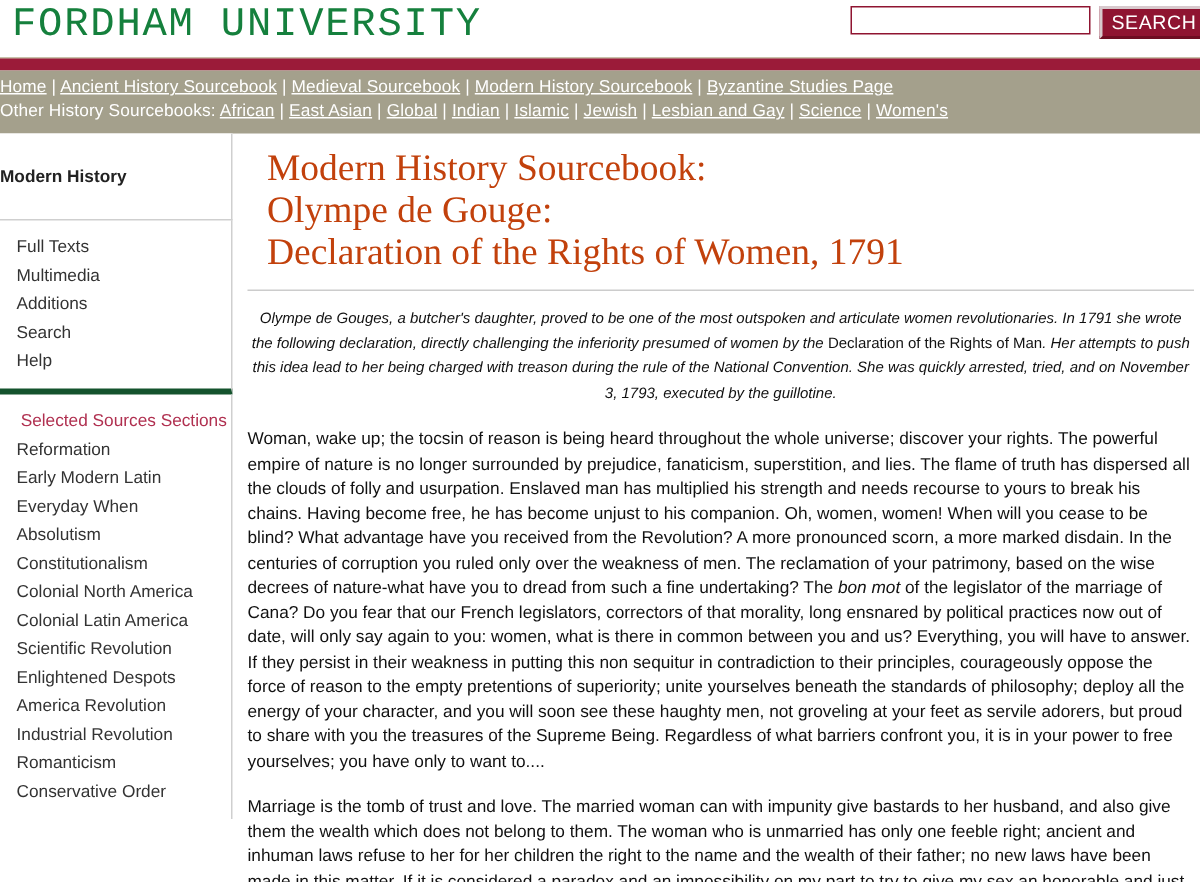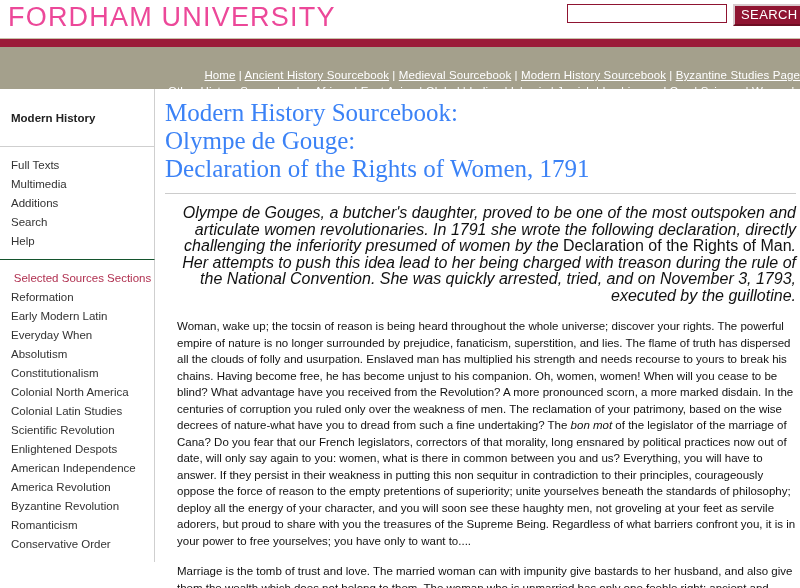--- a/index.html
+++ b/index.html
@@ -18,24 +18,24 @@
   
   #banner {
     position: relative;
     height: 38px;
     background: #ffffff;
   }
   #wordmark {
     position: absolute;
     left: 8px;
     top: 1px;
-    font-family: Liberation Sans, sans-serif;
+    font-family: Liberation Mono, monospace;
     font-size: 27px;
     letter-spacing: 1.2px;
-    color: #ec4899;
+    color: #15803d;
     white-space: nowrap;
     line-height: 32px;
   }
   #search-form {
     position: absolute;
     left: 567px;
     top: 4px;
     display: flex;
     align-items: flex-start;
   }
@@ -68,23 +68,23 @@
 
   
   #crimson-rule {
     height: 8px;
     background: #9b1b39;
     border-top: 1px solid #c8c2ab;
   }
   #nav-band {
     background: #a4a08c;
     height: 42px;
-    padding-top: 20px;
-    box-sizing: border-box;
-    text-align: right;
+    padding-top: 3px;
+    box-sizing: border-box;
+    text-align: left;
   }
   .navline {
     font-family: "Liberation Sans", sans-serif;
     font-size: 11.5px;
     color: #ffffff;
     line-height: 16px;
     white-space: nowrap;
     letter-spacing: 0.1px;
   }
   .navline a {
@@ -108,33 +108,32 @@
     background: #fff;
     padding: 0;
   }
   #sidebar-title-box {
     border-right: 1px solid #cfcfcf;
     border-bottom: 1px solid #cfcfcf;
     height: 58px;
     box-sizing: border-box;
     display: flex;
     align-items: center;
-    padding-left: 11px;
   }
   #sidebar-title {
     font-size: 11.5px;
     font-weight: bold;
     color: #222;
   }
   .side-group {
     border-right: 1px solid #cfcfcf;
     padding: 9px 0 8px 11px;
     box-sizing: border-box;
   }
-  .side-group.divided { border-bottom: 1px solid #14532d; }
+  .side-group.divided { border-bottom: 4px solid #14532d; }
   .side-link {
     display: block;
     font-size: 11.5px;
     line-height: 19px;
     color: #333;
     text-decoration: none;
     white-space: nowrap;
   }
   .side-head {
     display: block;
@@ -147,46 +146,46 @@
   }
 
   
   #main {
     flex: 1;
     padding: 0 4px 0 10px;
     box-sizing: border-box;
   }
   #doc-title {
     font-family: "Liberation Serif", serif;
-    color: #3b82f6;
+    color: #c2410c;
     font-size: 25px;
     line-height: 28px;
     font-weight: normal;
-    margin: 10px 0 0 0;
+    margin: 10px 0 0 13px;
     padding: 0;
   }
   #title-rule {
     border: none;
     border-top: 1px solid #cccccc;
     margin: 10px 0 9px 0;
   }
   #intro {
-    font-size: 16px;
+    font-size: 10px;
     line-height: 16.5px;
     font-style: italic;
     color: #111;
     margin: 11px 0 14px 0;
-    text-align: right;
+    text-align: center;
   }
   #intro .roman { font-style: normal; }
   .body-p {
     font-size: 11.5px;
     line-height: 16.5px;
     color: #111;
-    margin: 0 0 14px 12px;
+    margin: 0 0 14px 0;
   }
   .body-p i { font-style: italic; }
 </style>
 </head>
 <body>
 
 <div id="banner">
   <div id="wordmark">FORDHAM UNIVERSITY</div>
   <div id="search-form">
     <input id="search-input" type="text" placeholder="" style="">
@@ -221,26 +220,25 @@
     </div>
 
     <div class="side-group">
       <span class="side-head">Selected Sources Sections</span>
       <a class="side-link" href="#">Reformation</a>
       <a class="side-link" href="#">Early Modern Latin</a>
       <a class="side-link" href="#">Everyday When</a>
       <a class="side-link" href="#">Absolutism</a>
       <a class="side-link" href="#">Constitutionalism</a>
       <a class="side-link" href="#">Colonial North America</a>
-      <a class="side-link" href="#">Colonial Latin Studies</a>
+      <a class="side-link" href="#">Colonial Latin America</a>
       <a class="side-link" href="#">Scientific Revolution</a>
       <a class="side-link" href="#">Enlightened Despots</a>
-      <a class="side-link" href="#">American Independence</a>
       <a class="side-link" href="#">America Revolution</a>
-      <a class="side-link" href="#">Byzantine Revolution</a>
+      <a class="side-link" href="#">Industrial Revolution</a>
       <a class="side-link" href="#">Romanticism</a>
       <a class="side-link" href="#">Conservative Order</a>
 
     </div>
   </div>
 
   <div id="main">
     <h1 id="doc-title">
       <span>Modern History Sourcebook:</span><br>
       <span>Olympe de Gouge:</span><br>

